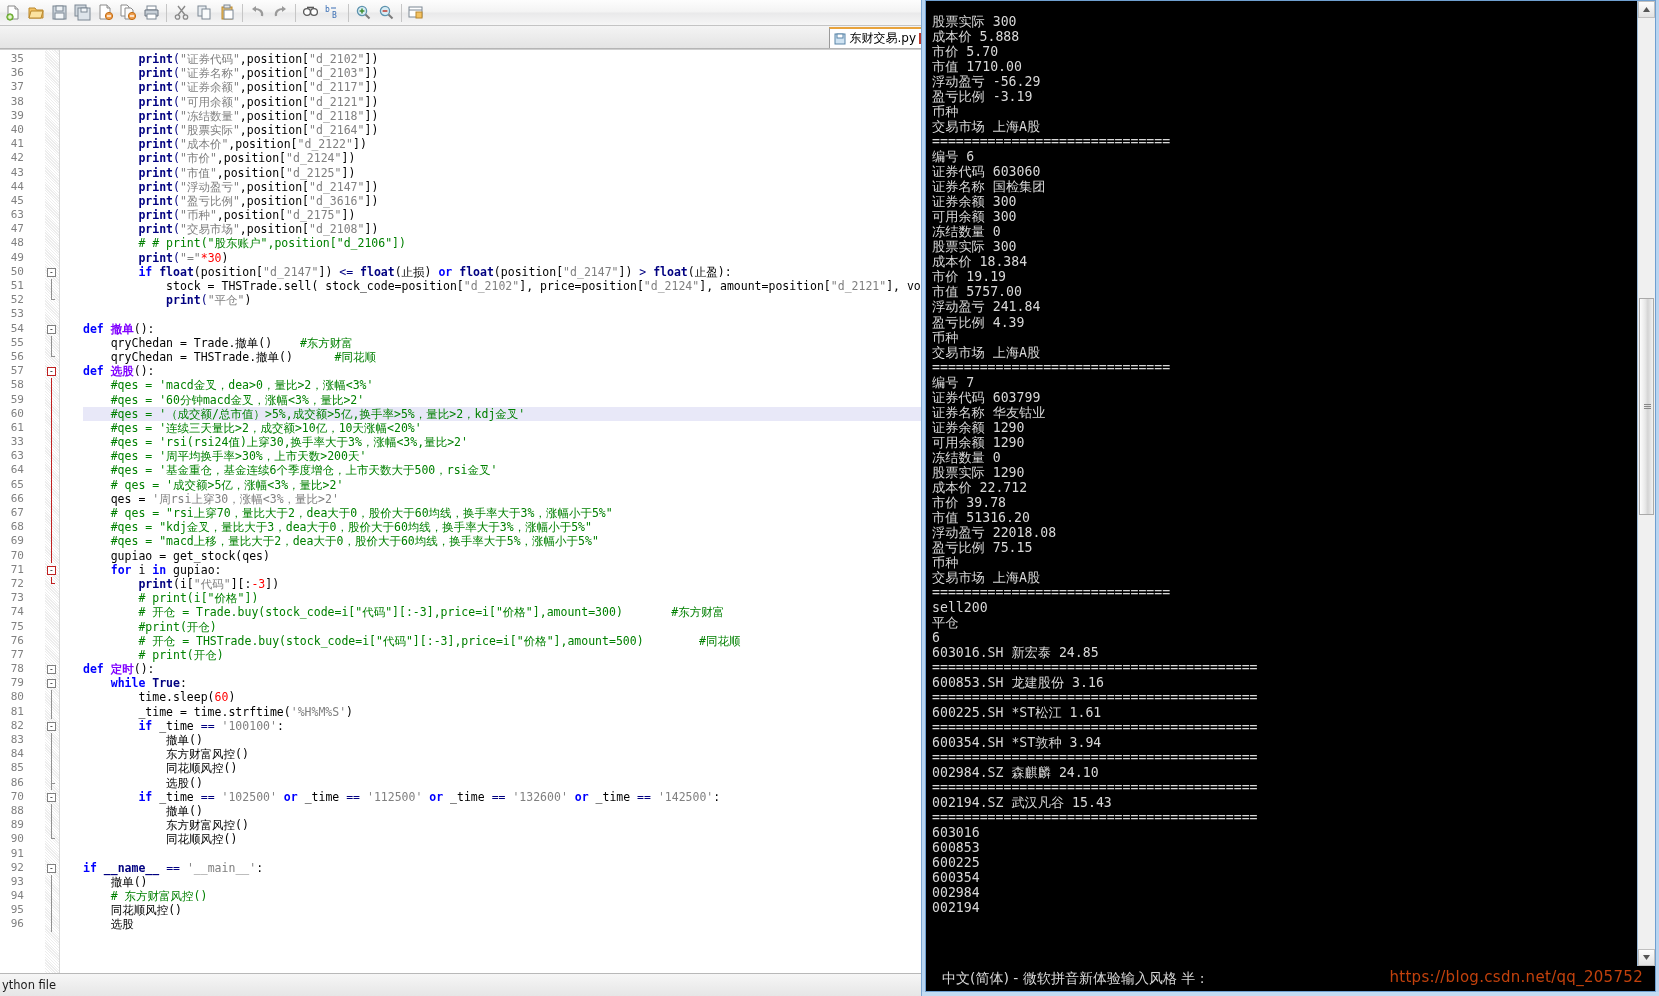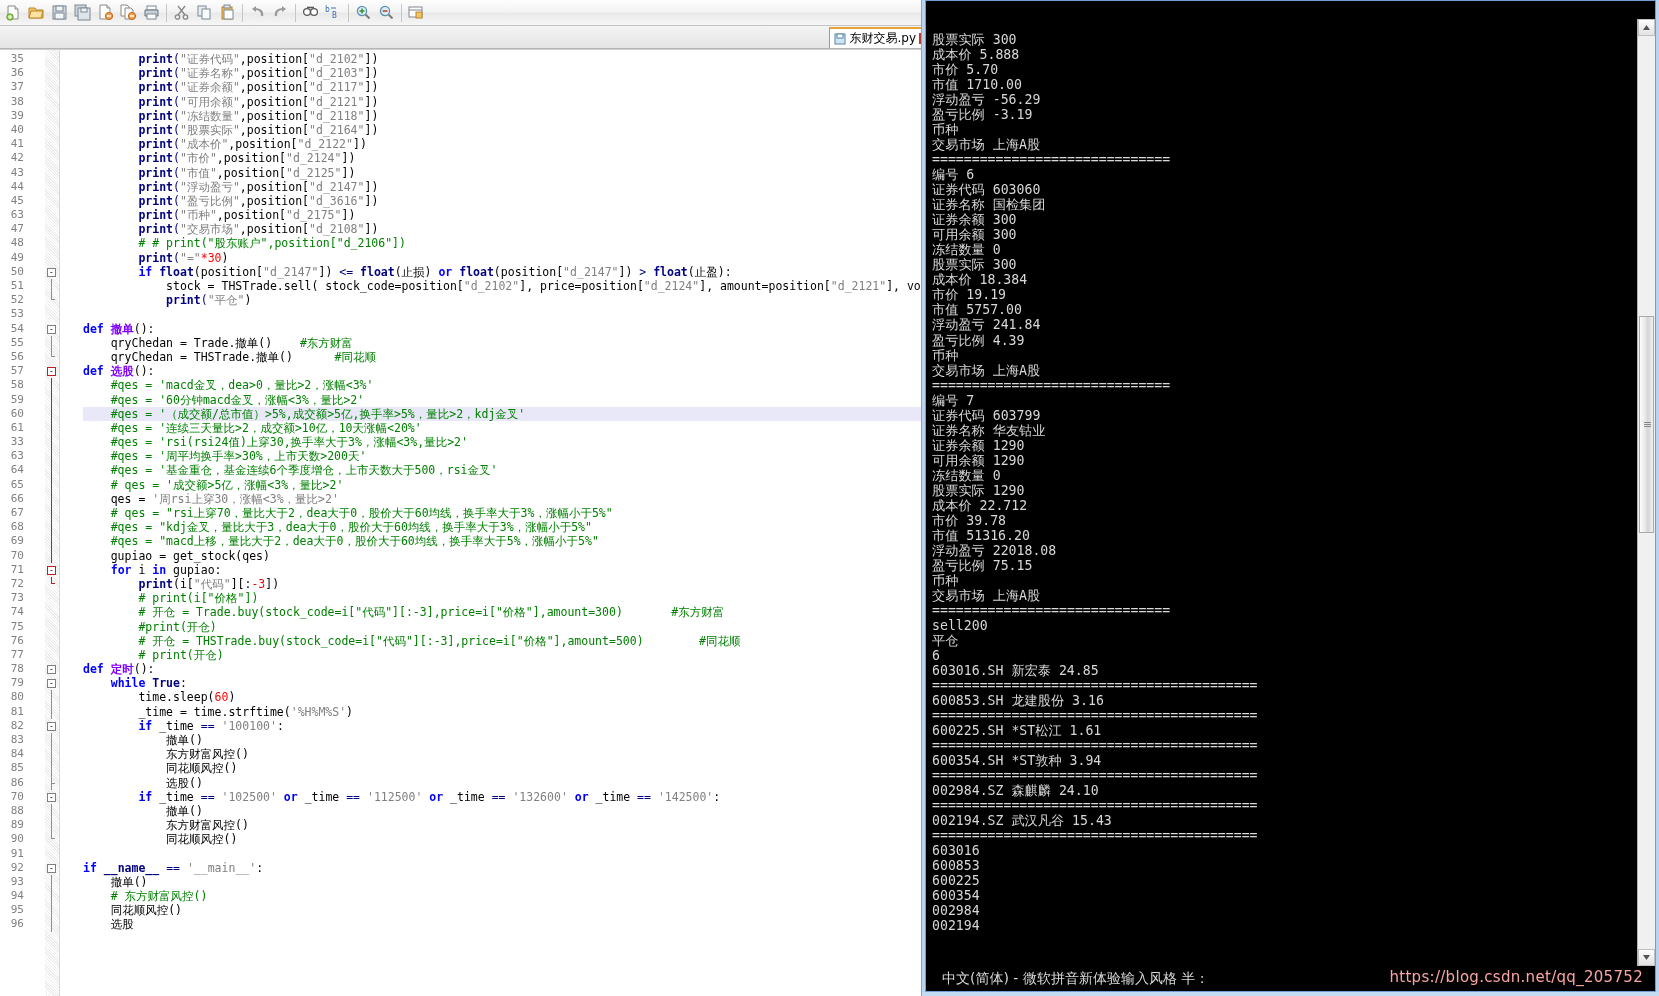--- a/index.html
+++ b/index.html
@@ -117,21 +117,21 @@
     box-sizing:border-box;
   }
   #console-frame{
     position:absolute;left:3px;top:0px;right:3px;bottom:4px;
     background:#000;
     border:1px solid #6f9fd0;
     box-sizing:border-box;
     display:flex;flex-direction:column;
   }
   #console-body{
-    flex:1;display:flex;overflow:hidden;background:#000;margin-top:18px;
+    flex:1;display:flex;overflow:hidden;background:#000;
   }
   #console-text{
     flex:1;
     color:#d8d8d8;
     font-family:"DejaVu Sans Mono","Liberation Mono",monospace;
     font-size:13.2px;line-height:15.02px;
     white-space:pre;overflow:hidden;
     padding-left:6px;padding-top:0px;
     letter-spacing:0px;
   }
@@ -157,21 +157,21 @@
     background:repeating-linear-gradient(to bottom,#888,#888 1px,transparent 1px,transparent 2px);
   }
   #ime-bar{
     height:25px;min-height:25px;background:#000;color:#d8d8d8;
     font-family:"DejaVu Sans","Liberation Sans",sans-serif;
     font-size:14px;display:flex;align-items:center;
     padding-left:16px;position:relative;
   }
   #watermark{
     position:absolute;right:12px;top:2px;
-    color:#fca5a5;font-size:15px;
+    color:#c2410c;font-size:15px;
     font-family:"DejaVu Sans","Liberation Sans",sans-serif;
     letter-spacing:0.3px;
   }
   #console-bottom-edge{
     position:absolute;left:0;bottom:0;width:100%;height:4px;background:#c3dcf2;
   }
 </style>
 </head>
 <body>
 
@@ -521,20 +521,23 @@
         <div class="fl">
           <div class="foldline"></div>
         </div>
         <div class="fl">
           <div class="foldline"></div>
         </div>
       </div>
     <div id="code-lines"><div class="cl"><span class="pln">        </span><span class="bi">print</span><span class="op">(</span><span class="str">"证券代码"</span><span class="pln">,position[</span><span class="str">"d_2102"</span><span class="pln">])</span></div><div class="cl"><span class="pln">        </span><span class="bi">print</span><span class="op">(</span><span class="str">"证券名称"</span><span class="pln">,position[</span><span class="str">"d_2103"</span><span class="pln">])</span></div><div class="cl"><span class="pln">        </span><span class="bi">print</span><span class="op">(</span><span class="str">"证券余额"</span><span class="pln">,position[</span><span class="str">"d_2117"</span><span class="pln">])</span></div><div class="cl"><span class="pln">        </span><span class="bi">print</span><span class="op">(</span><span class="str">"可用余额"</span><span class="pln">,position[</span><span class="str">"d_2121"</span><span class="pln">])</span></div><div class="cl"><span class="pln">        </span><span class="bi">print</span><span class="op">(</span><span class="str">"冻结数量"</span><span class="pln">,position[</span><span class="str">"d_2118"</span><span class="pln">])</span></div><div class="cl"><span class="pln">        </span><span class="bi">print</span><span class="op">(</span><span class="str">"股票实际"</span><span class="pln">,position[</span><span class="str">"d_2164"</span><span class="pln">])</span></div><div class="cl"><span class="pln">        </span><span class="bi">print</span><span class="op">(</span><span class="str">"成本价"</span><span class="pln">,position[</span><span class="str">"d_2122"</span><span class="pln">])</span></div><div class="cl"><span class="pln">        </span><span class="bi">print</span><span class="op">(</span><span class="str">"市价"</span><span class="pln">,position[</span><span class="str">"d_2124"</span><span class="pln">])</span></div><div class="cl"><span class="pln">        </span><span class="bi">print</span><span class="op">(</span><span class="str">"市值"</span><span class="pln">,position[</span><span class="str">"d_2125"</span><span class="pln">])</span></div><div class="cl"><span class="pln">        </span><span class="bi">print</span><span class="op">(</span><span class="str">"浮动盈亏"</span><span class="pln">,position[</span><span class="str">"d_2147"</span><span class="pln">])</span></div><div class="cl"><span class="pln">        </span><span class="bi">print</span><span class="op">(</span><span class="str">"盈亏比例"</span><span class="pln">,position[</span><span class="str">"d_3616"</span><span class="pln">])</span></div><div class="cl"><span class="pln">        </span><span class="bi">print</span><span class="op">(</span><span class="str">"币种"</span><span class="pln">,position[</span><span class="str">"d_2175"</span><span class="pln">])</span></div><div class="cl"><span class="pln">        </span><span class="bi">print</span><span class="op">(</span><span class="str">"交易市场"</span><span class="pln">,position[</span><span class="str">"d_2108"</span><span class="pln">])</span></div><div class="cl"><span class="cmt">        # # print("股东账户",position["d_2106"])</span></div><div class="cl"><span class="pln">        </span><span class="bi">print</span><span class="op">(</span><span class="str">"="</span><span class="num">*</span><span class="num">30</span><span class="pln">)</span></div><div class="cl"><span class="pln">        </span><span class="kw">if</span><span class="pln"> </span><span class="bi">float</span><span class="pln">(position[</span><span class="str">"d_2147"</span><span class="pln">]) </span><span class="op">&lt;=</span><span class="pln"> </span><span class="bi">float</span><span class="pln">(止损) </span><span class="kw">or</span><span class="pln"> </span><span class="bi">float</span><span class="pln">(position[</span><span class="str">"d_2147"</span><span class="pln">]) </span><span class="op">&gt;</span><span class="pln"> </span><span class="bi">float</span><span class="pln">(止盈):</span></div><div class="cl"><span class="pln">            stock = THSTrade.sell( stock_code=position[</span><span class="str">"d_2102"</span><span class="pln">], price=position[</span><span class="str">"d_2124"</span><span class="pln">], amount=position[</span><span class="str">"d_2121"</span><span class="pln">], volume=</span><span class="num">0</span><span class="pln">, ent</span></div><div class="cl"><span class="pln">            </span><span class="bi">print</span><span class="op">(</span><span class="str">"平仓"</span><span class="pln">)</span></div><div class="cl"><span class="pln"></span></div><div class="cl"><span class="kw">def</span><span class="pln"> </span><span class="fn">撤单</span><span class="pln">():</span></div><div class="cl"><span class="pln">    qryChedan = Trade.撤单()    </span><span class="cmt">#东方财富</span></div><div class="cl"><span class="pln">    qryChedan = THSTrade.撤单()      </span><span class="cmt">#同花顺</span></div><div class="cl"><span class="kw">def</span><span class="pln"> </span><span class="fn">选股</span><span class="pln">():</span></div><div class="cl"><span class="cmt">    #qes = 'macd金叉，dea&gt;0，量比&gt;2，涨幅&lt;3%'</span></div><div class="cl"><span class="cmt">    #qes = '60分钟macd金叉，涨幅&lt;3%，量比&gt;2'</span></div><div class="cl hl"><span class="cmt">    #qes = '（成交额/总市值）&gt;5%,成交额&gt;5亿,换手率&gt;5%，量比&gt;2，kdj金叉'</span></div><div class="cl"><span class="cmt">    #qes = '连续三天量比&gt;2，成交额&gt;10亿，10天涨幅&lt;20%'</span></div><div class="cl"><span class="cmt">    #qes = 'rsi(rsi24值)上穿30,换手率大于3%，涨幅&lt;3%,量比&gt;2'</span></div><div class="cl"><span class="cmt">    #qes = '周平均换手率&gt;30%，上市天数&gt;200天'</span></div><div class="cl"><span class="cmt">    #qes = '基金重仓，基金连续6个季度增仓，上市天数大于500，rsi金叉'</span></div><div class="cl"><span class="cmt">    # qes = '成交额&gt;5亿，涨幅&lt;3%，量比&gt;2'</span></div><div class="cl"><span class="pln">    qes = </span><span class="str">'周rsi上穿30，涨幅&lt;3%，量比&gt;2'</span></div><div class="cl"><span class="cmt">    # qes = "rsi上穿70，量比大于2，dea大于0，股价大于60均线，换手率大于3%，涨幅小于5%"</span></div><div class="cl"><span class="cmt">    #qes = "kdj金叉，量比大于3，dea大于0，股价大于60均线，换手率大于3%，涨幅小于5%"</span></div><div class="cl"><span class="cmt">    #qes = "macd上移，量比大于2，dea大于0，股价大于60均线，换手率大于5%，涨幅小于5%"</span></div><div class="cl"><span class="pln">    gupiao = get_stock(qes)</span></div><div class="cl"><span class="pln">    </span><span class="kw">for</span><span class="pln"> i </span><span class="kw">in</span><span class="pln"> gupiao:</span></div><div class="cl"><span class="pln">        </span><span class="bi">print</span><span class="pln">(i[</span><span class="str">"代码"</span><span class="pln">][:</span><span class="num">-3</span><span class="pln">])</span></div><div class="cl"><span class="cmt">        # print(i["价格"])</span></div><div class="cl"><span class="cmt">        # 开仓 = Trade.buy(stock_code=i["代码"][:-3],price=i["价格"],amount=300)       #东方财富</span></div><div class="cl"><span class="cmt">        #print(开仓)</span></div><div class="cl"><span class="cmt">        # 开仓 = THSTrade.buy(stock_code=i["代码"][:-3],price=i["价格"],amount=500)        #同花顺</span></div><div class="cl"><span class="cmt">        # print(开仓)</span></div><div class="cl"><span class="kw">def</span><span class="pln"> </span><span class="fn">定时</span><span class="pln">():</span></div><div class="cl"><span class="pln">    </span><span class="kw">while</span><span class="pln"> </span><span class="bi">True</span><span class="pln">:</span></div><div class="cl"><span class="pln">        time.sleep(</span><span class="num">60</span><span class="pln">)</span></div><div class="cl"><span class="pln">        _time = time.strftime(</span><span class="str">'%H%M%S'</span><span class="pln">)</span></div><div class="cl"><span class="pln">        </span><span class="kw">if</span><span class="pln"> _time </span><span class="op">==</span><span class="pln"> </span><span class="str">'100100'</span><span class="pln">:</span></div><div class="cl"><span class="pln">            撤单()</span></div><div class="cl"><span class="pln">            东方财富风控()</span></div><div class="cl"><span class="pln">            同花顺风控()</span></div><div class="cl"><span class="pln">            选股()</span></div><div class="cl"><span class="pln">        </span><span class="kw">if</span><span class="pln"> _time </span><span class="op">==</span><span class="pln"> </span><span class="str">'102500'</span><span class="pln"> </span><span class="kw">or</span><span class="pln"> _time </span><span class="op">==</span><span class="pln"> </span><span class="str">'112500'</span><span class="pln"> </span><span class="kw">or</span><span class="pln"> _time </span><span class="op">==</span><span class="pln"> </span><span class="str">'132600'</span><span class="pln"> </span><span class="kw">or</span><span class="pln"> _time </span><span class="op">==</span><span class="pln"> </span><span class="str">'142500'</span><span class="pln">:</span></div><div class="cl"><span class="pln">            撤单()</span></div><div class="cl"><span class="pln">            东方财富风控()</span></div><div class="cl"><span class="pln">            同花顺风控()</span></div><div class="cl"><span class="pln"></span></div><div class="cl"><span class="kw">if</span><span class="pln"> </span><span class="bi">__name__</span><span class="pln"> </span><span class="op">==</span><span class="pln"> </span><span class="str">'__main__'</span><span class="pln">:</span></div><div class="cl"><span class="pln">    撤单()</span></div><div class="cl"><span class="cmt">    # 东方财富风控()</span></div><div class="cl"><span class="pln">    同花顺风控()</span></div><div class="cl"><span class="pln">    选股</span></div></div>
   </div>
 
+  <div id="statusbar">
+    <span>ython file</span>
+  </div>
 </div>
 
 <div id="console-window">
   <div id="console-frame">
     <div id="console-body">
       <pre id="console-text">股票实际 300
 成本价 5.888
 市价 5.70
 市值 1710.00
 浮动盈亏 -56.29

